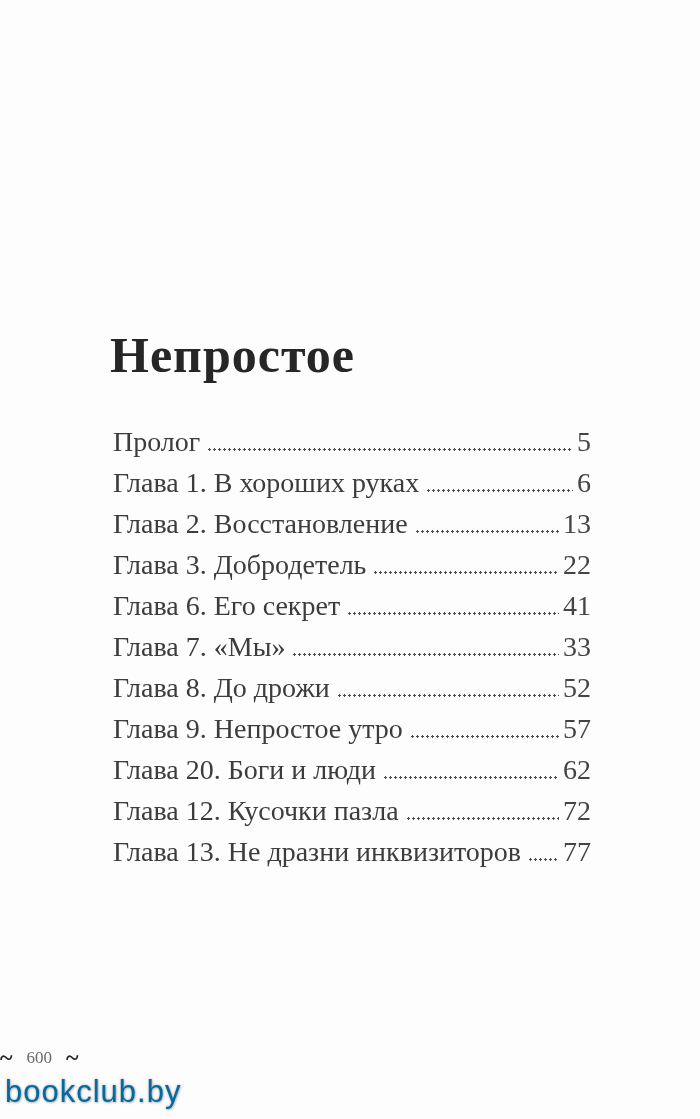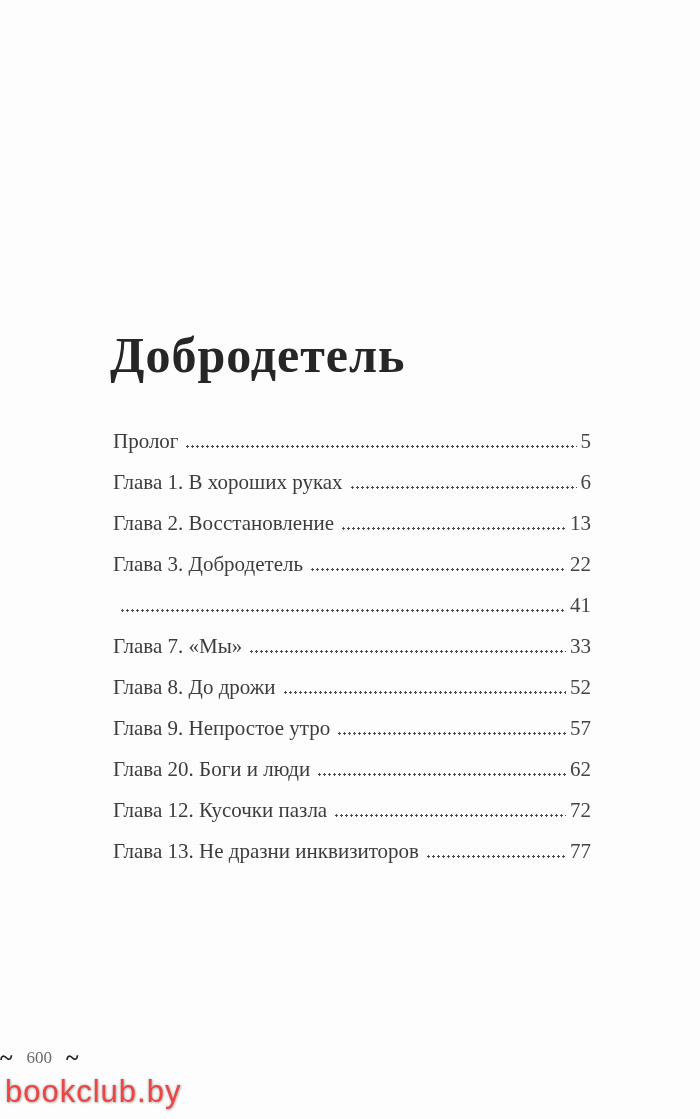--- a/index.html
+++ b/index.html
@@ -24,21 +24,21 @@
     position: absolute;
     left: 113px;
     top: 428px;
     width: 478px;
   }
   .toc-row {
     display: flex;
     align-items: baseline;
     line-height: 27px;
     margin-bottom: 14px;
-    font-size: 21px;
+    font-size: 28px;
     color: #3c3c3c;
   }
   .toc-title { white-space: nowrap; }
   .toc-leader {
     flex: 1;
     height: 3px;
     margin: 0 4px 2px 7px;
     background-image: radial-gradient(circle, #4d4d4d 1.1px, rgba(0,0,0,0) 1.4px);
     background-size: 5px 3px;
     background-repeat: repeat-x;
@@ -62,30 +62,30 @@
   }
   .footer .ornament-left { margin-right: 14px; }
   .footer .ornament-right { margin-left: 14px; }
   .watermark {
     position: absolute;
     left: 5px;
     top: 1074px;
     font-family: "Liberation Sans", "DejaVu Sans", sans-serif;
     font-size: 31px;
     letter-spacing: 1px;
-    color: #ef4444;
+    color: #0369a1;
     text-shadow: 0 0 3px #b8b8b8, 0 0 1px #cfcfcf, 1px 1px 2px #c4c4c4;
   }
 </style>
 </head>
 <body>
 
 <div class="page">
 
-  <h1 class="page-title">Добродетель</h1>
+  <h1 class="page-title">Непростое</h1>
 
   <div class="toc">
 
     <div class="toc-row">
       <span class="toc-title">Пролог</span>
       <span class="toc-leader"></span>
       <span class="toc-page">5</span>
     </div>
 
     <div class="toc-row">
@@ -102,20 +102,21 @@
 
     <div class="toc-row">
       <span class="toc-title">Глава 3. Добродетель</span>
       <span class="toc-leader"></span>
       <span class="toc-page">22</span>
     </div>
 
 
 
     <div class="toc-row">
+      <span class="toc-title">Глава 6. Его секрет</span>
       <span class="toc-leader"></span>
       <span class="toc-page">41</span>
     </div>
 
     <div class="toc-row">
       <span class="toc-title">Глава 7. «Мы»</span>
       <span class="toc-leader"></span>
       <span class="toc-page">33</span>
     </div>
 

